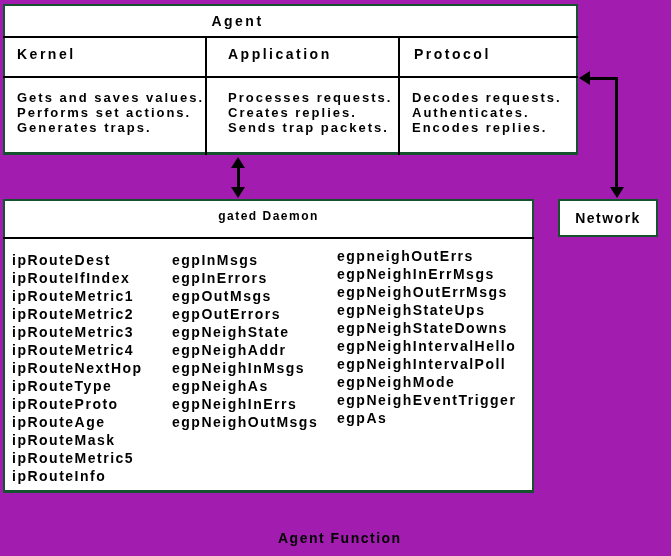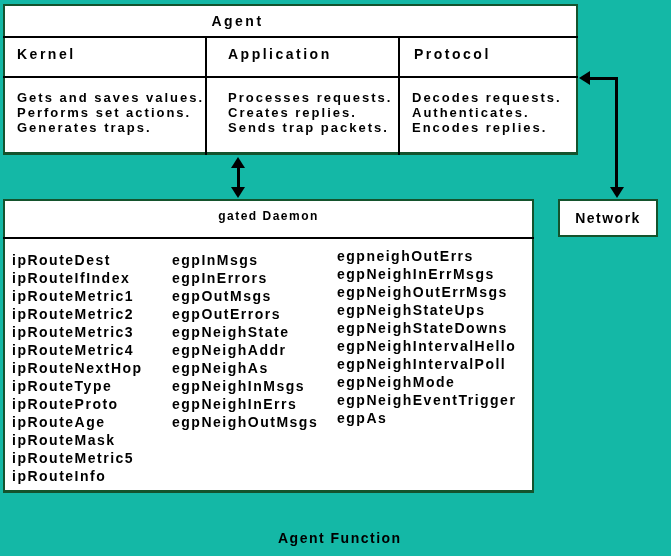--- a/index.html
+++ b/index.html
@@ -1,21 +1,21 @@
 <!DOCTYPE html>
 <html><head>
 <meta charset="utf-8">
 <style>
   * { margin: 0; padding: 0; box-sizing: border-box; }
   html, body { background: #ffffff; }
   .canvas {
     position: relative;
     width: 671px;
     height: 556px;
-    background: #14b8a6;
+    background: #a21caf;
     color: #000000;
     font-family: "Liberation Sans", sans-serif;
     font-weight: bold;
     overflow: hidden;
   }
   .box { position: absolute; border: 2px solid #14532d; background: #fff; }
   #agent-box  { left: 3px;   top: 4px;   width: 575px; height: 151px; border-bottom-width: 3px; }
   #daemon-box { left: 3px;   top: 199px; width: 531px; height: 294px; border-bottom-width: 3px; }
   #network-box{ left: 558px; top: 199px; width: 100px; height: 38px;
                 display: flex; align-items: center; justify-content: center; }
@@ -128,22 +128,22 @@
       <div>ipRouteMetric5</div>
       <div>ipRouteInfo</div>
     </div>
   <div class="t mib-col" id="mib-col-2">
       <div>egpInMsgs</div>
       <div>egpInErrors</div>
       <div>egpOutMsgs</div>
       <div>egpOutErrors</div>
       <div>egpNeighState</div>
       <div>egpNeighAddr</div>
+      <div>egpNeighInMsgs</div>
       <div>egpNeighAs</div>
-      <div>egpNeighInMsgs</div>
       <div>egpNeighInErrs</div>
       <div>egpNeighOutMsgs</div>
     </div>
   <div class="t mib-col" id="mib-col-3">
       <div>egpneighOutErrs</div>
       <div>egpNeighInErrMsgs</div>
       <div>egpNeighOutErrMsgs</div>
       <div>egpNeighStateUps</div>
       <div>egpNeighStateDowns</div>
       <div>egpNeighIntervalHello</div>

